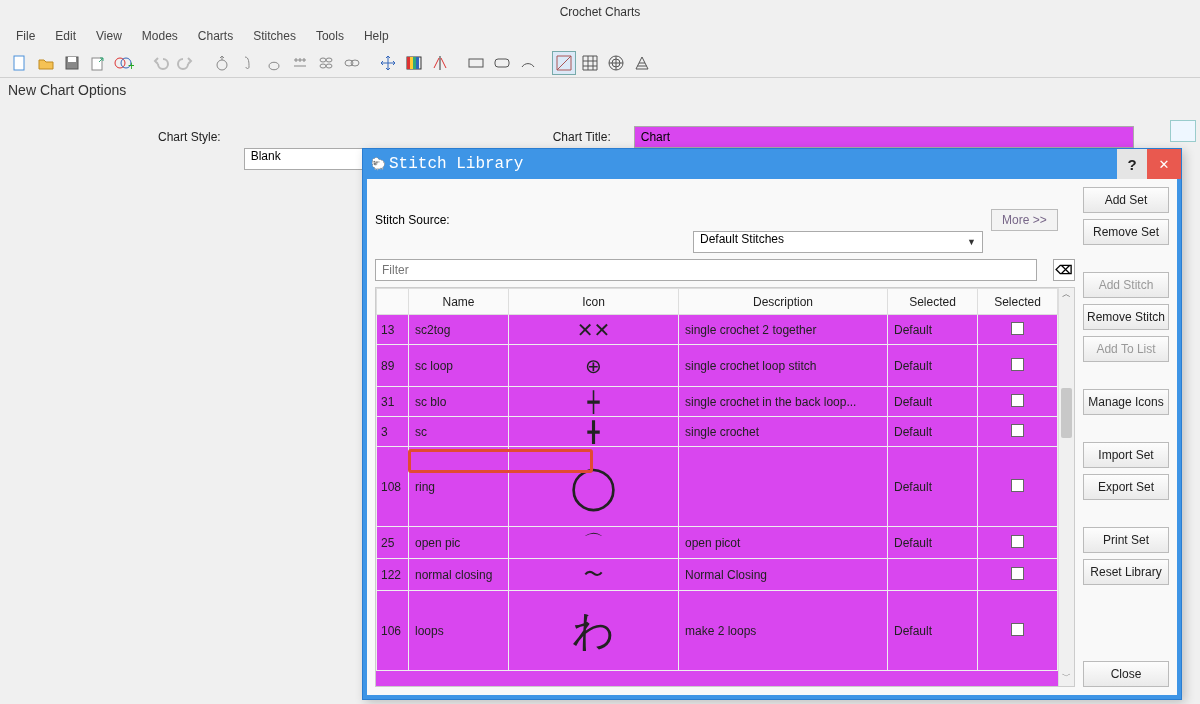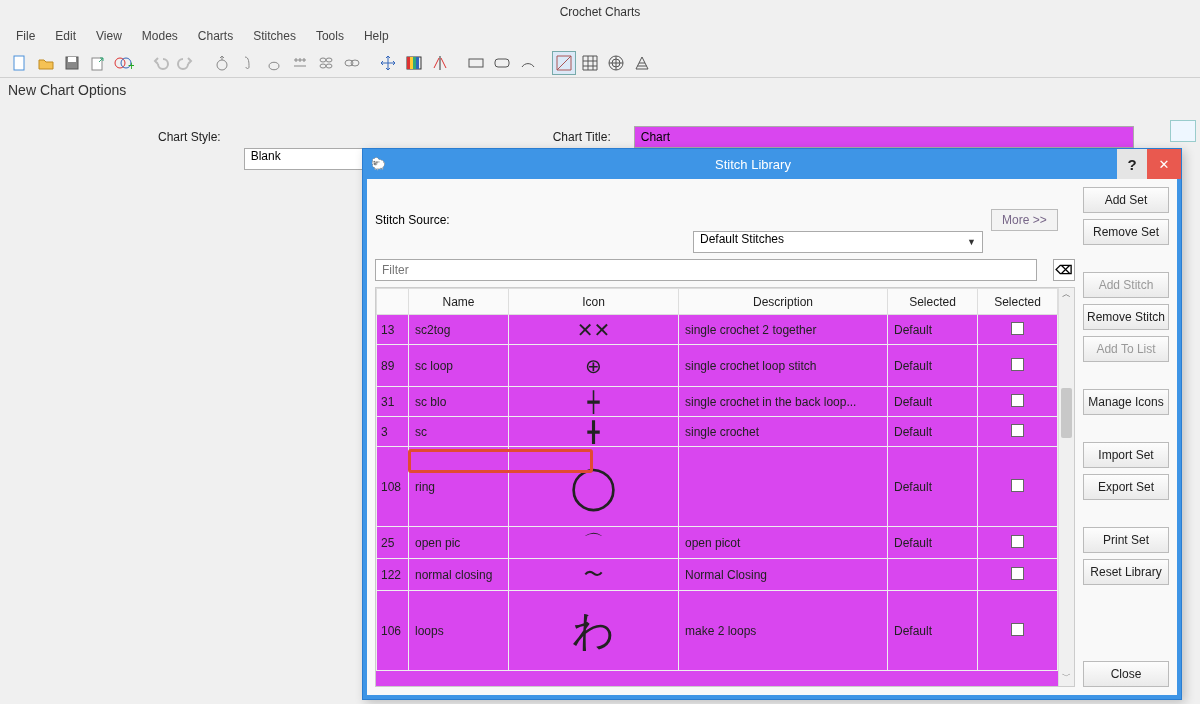--- a/index.html
+++ b/index.html
@@ -17,21 +17,21 @@
 .options-label { font-size: 14px; color: #333; }
 .options-row { display: flex; align-items: center; gap: 23px; padding: 6px 0 8px 0; }
 .options-row .lbl { margin-left: 150px; color: #222; }
 .combo { height: 22px; border: 1px solid #aaa; background: #fff; padding: 0 20px 0 6px; display: flex; position: relative; min-width: 200px; margin-top: 44px; }
 .combo .caret { position: absolute; right: 6px; top: 50%; transform: translateY(-50%); font-size: 9px; color: #333; }
 .text-input { height: 22px; border: 1px solid #aaa; background: #d946ef; padding: 0 6px; min-width: 500px; }
 
 
 .dialog { position: absolute; left: 362px; top: 148px; width: 820px; height: 552px; background: #fff; border: 1px solid #2a7dd1; box-shadow: 3px 3px 10px rgba(0,0,0,0.2); display: flex; flex-direction: column; }
 .dialog-titlebar { height: 30px; background: #3e95e6; color: #fff; display: flex; align-items: center; position: relative; }
-.dialog-titlebar .title { flex: 1; text-align: center; font-size: 13px; }
+.dialog-titlebar .title { flex: 1; text-align: left; font-size: 16px; font-family: Liberation Mono, monospace; }
 .dialog-titlebar .sheep { width: 20px; height: 20px; margin-left: 6px; display: flex; align-items: center; justify-content: center; font-size: 12px;}
 .dialog-titlebar .help-btn { width: 30px; height: 30px; display: flex; align-items: center; justify-content: center; font-size: 15px; font-weight: bold; color: #222; background: #e5e5e5; }
 .dialog-titlebar .close-btn { width: 34px; height: 30px; background: #e9594f; display: flex; align-items: center; justify-content: center; font-size: 13px; }
 
 .dialog-body { flex: 1; display: flex; padding: 8px; gap: 8px; overflow: hidden; background: #f9f9f9; border: 4px solid #3e95e6; border-top: none; }
 .dialog-left { flex: 1; display: flex; flex-direction: column; gap: 6px; overflow: hidden; }
 .dialog-right { width: 86px; display: flex; flex-direction: column; gap: 6px; }
 
 .src-row { display: flex; align-items: center; gap: 8px; }
 .src-row .lbl { width: 310px; }

